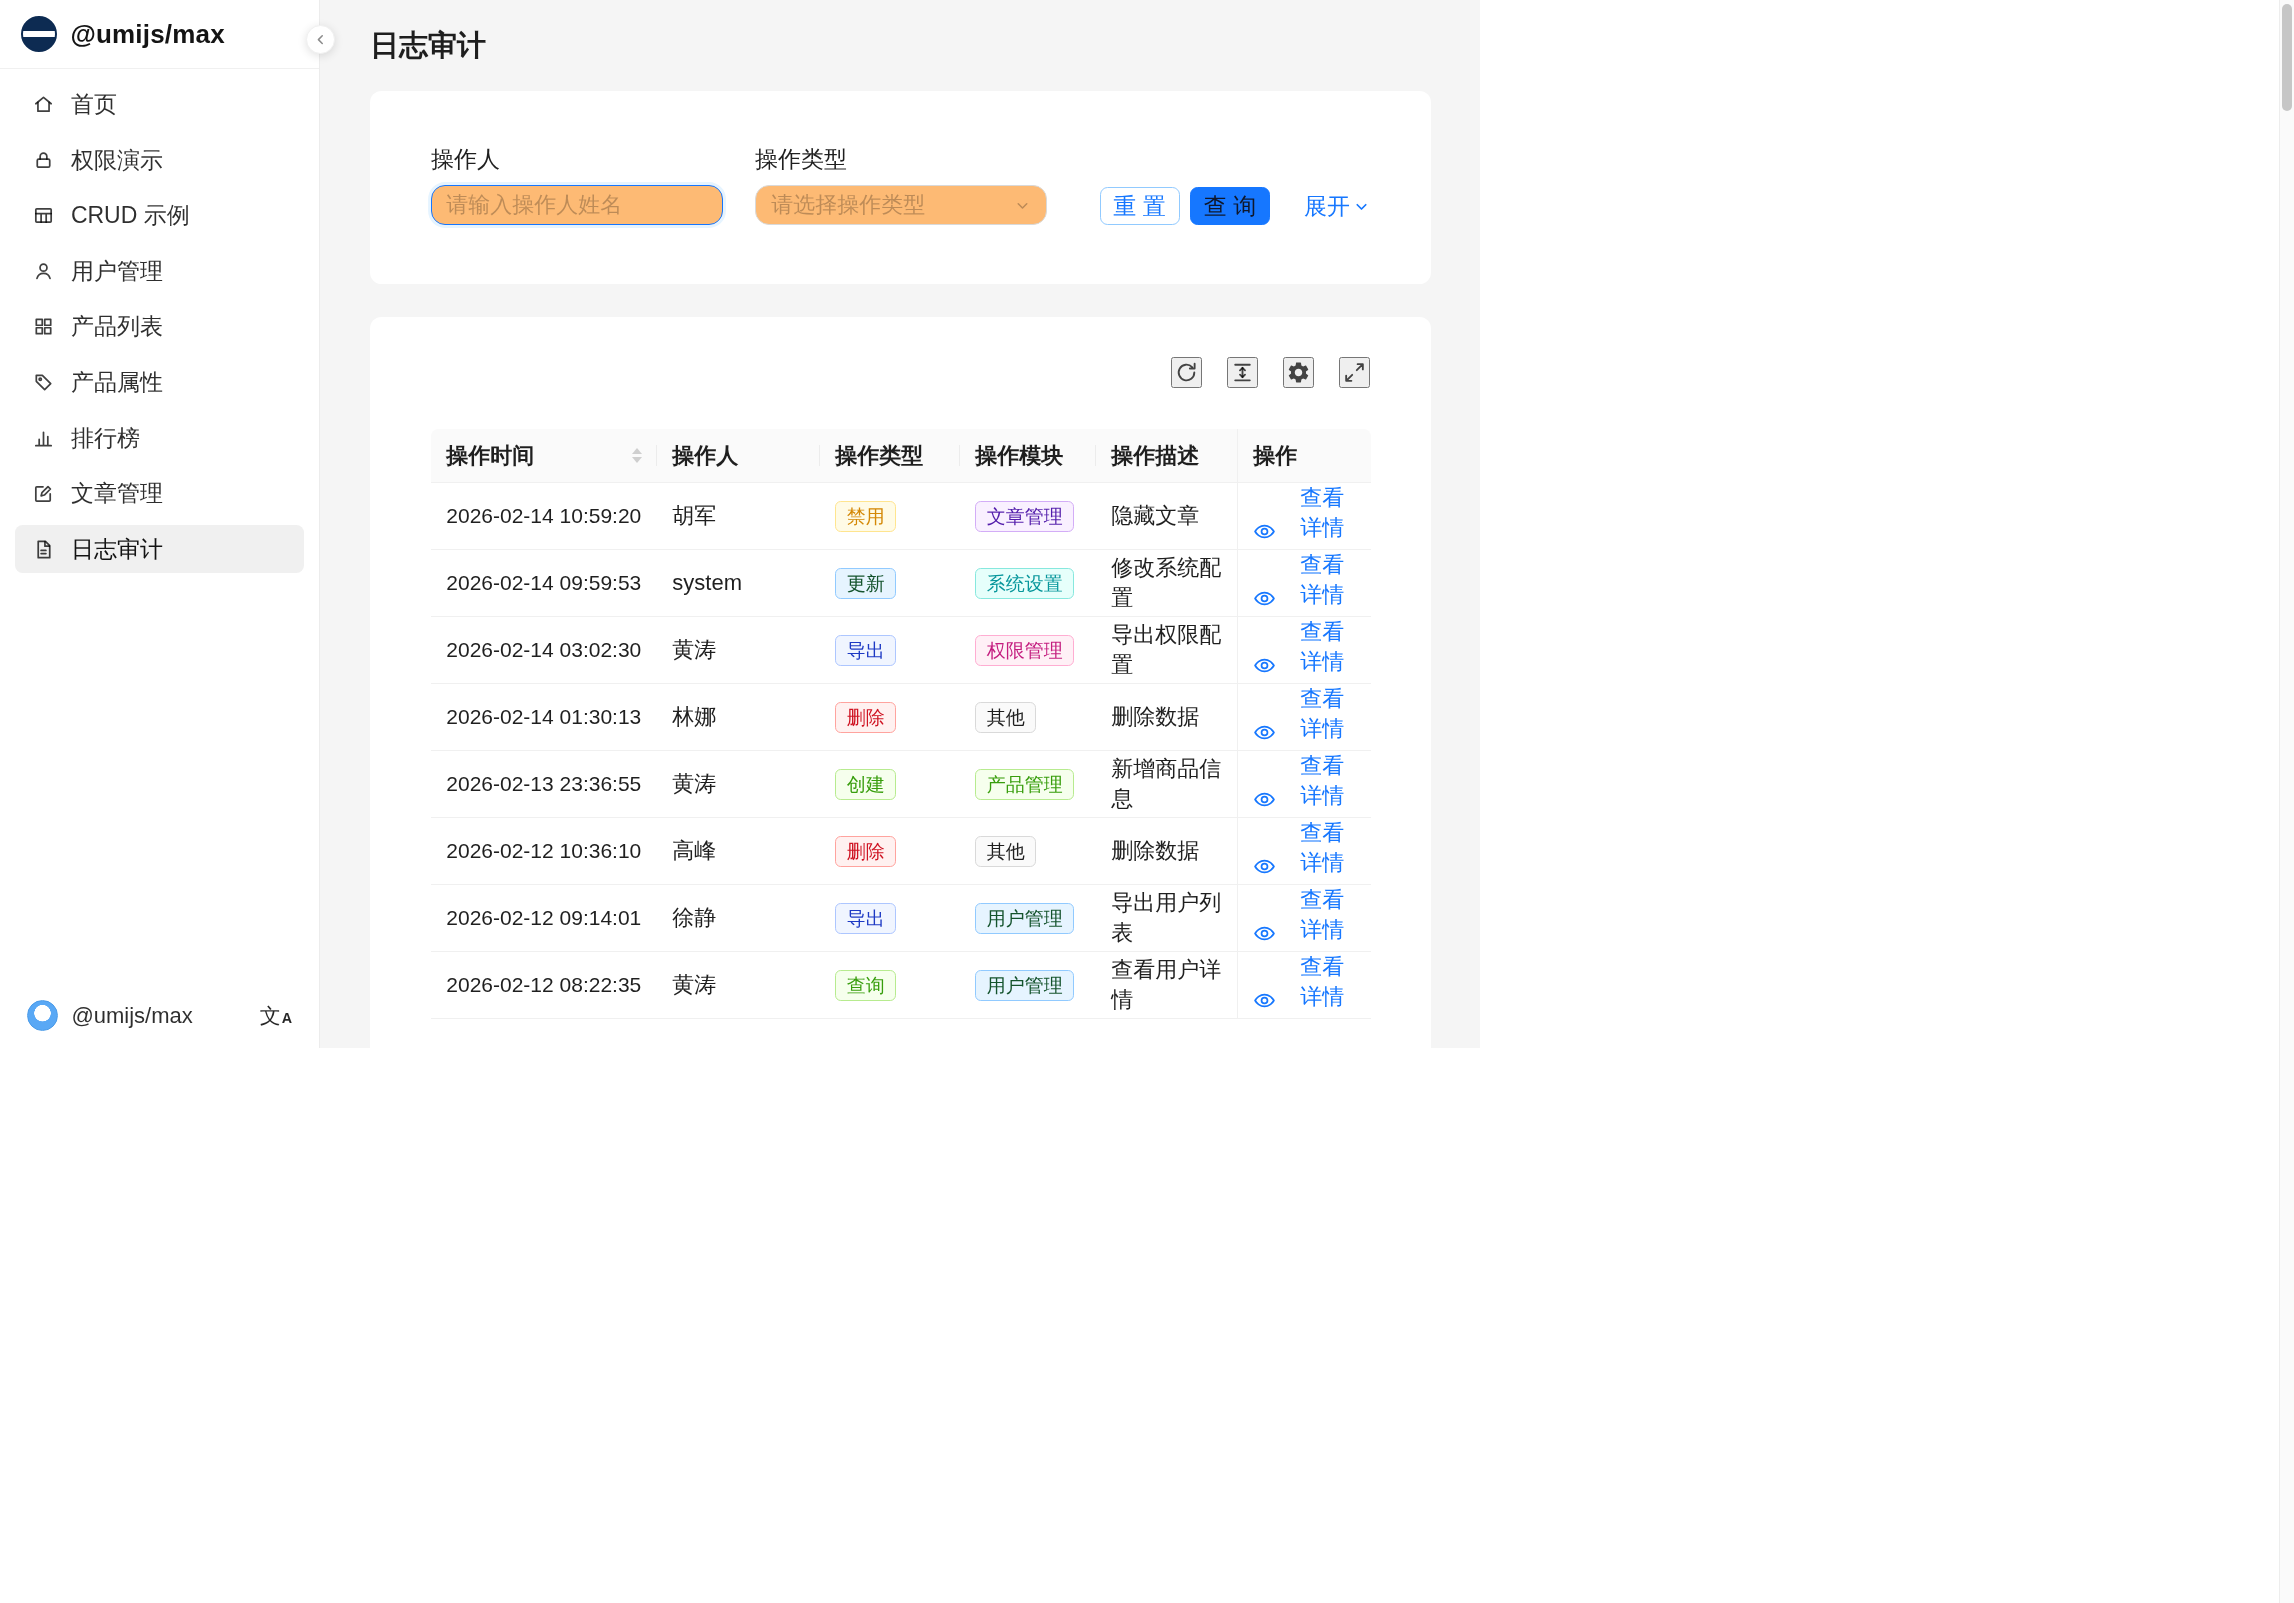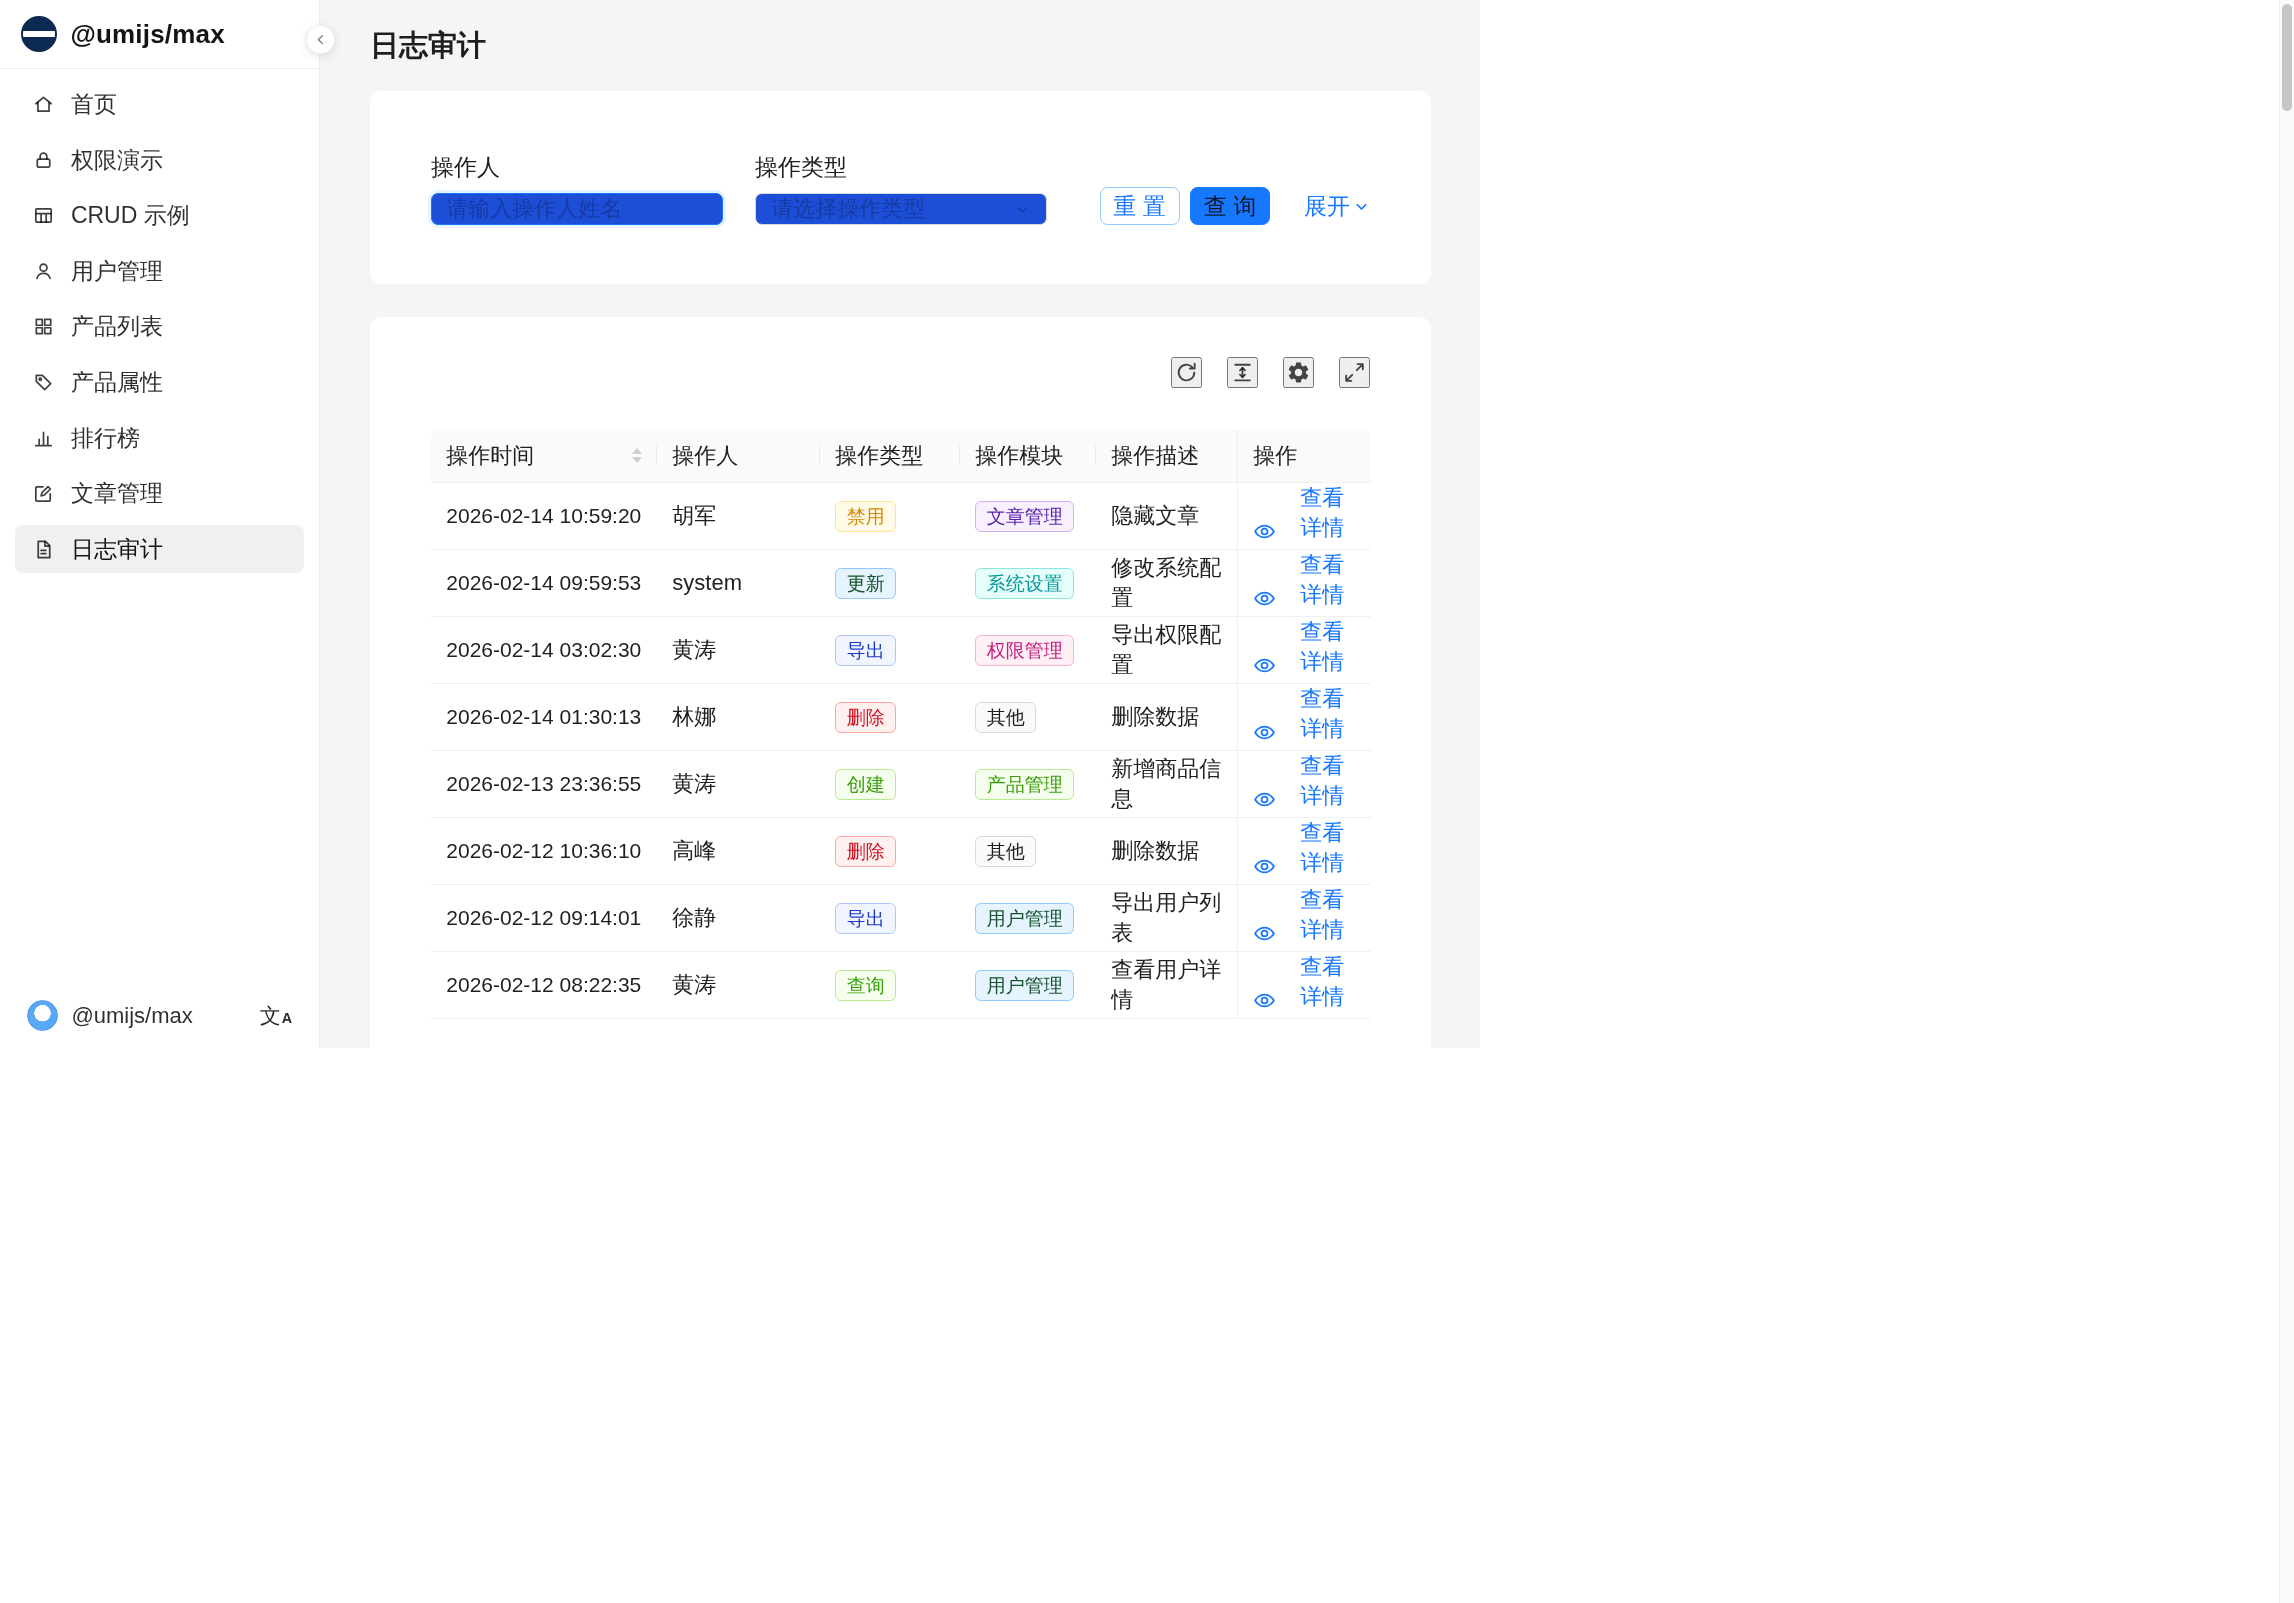--- a/index.html
+++ b/index.html
@@ -26,21 +26,21 @@
 
   
   .main{position:absolute;left:320px;top:0;width:1160px;height:1048px;background:#f5f5f5;overflow:hidden}
   .page-title{margin:27px 0 0 50px;font-size:29px;line-height:36px;font-weight:700;color:rgba(0,0,0,.88)}
   .card{background:#fff;border-radius:11.5px;width:1061px;margin-left:50px}
 
   
   .filter-card{margin-top:28px;height:193px;display:flex;align-items:flex-end;padding:0 61px 59px}
   .field{width:292px;margin-right:32px}
   .field-label{font-size:23px;line-height:31px;color:rgba(0,0,0,.88);margin-bottom:9.6px}
-  .control{width:100%;height:32px;border:1px solid #d9d9d9;border-radius:7px;background:#1d4ed8;display:flex;align-items:center;padding:0 15.3px;font-size:22px;color:rgba(0,0,0,.25)}
+  .control{width:100%;height:40px;border:1px solid #d9d9d9;border-radius:14px;background:#fdba74;display:flex;align-items:center;padding:0 15.3px;font-size:22px;color:rgba(0,0,0,.25)}
   input.control{outline:none;color:rgba(0,0,0,.88)}
   input.control::placeholder{color:rgba(0,0,0,.25)}
   input.control.focused{border:1.9px solid #1677ff;box-shadow:0 0 0 2.9px rgba(5,145,255,.10);padding:0 14.3px}
   .select{cursor:pointer}
   .select .chev{margin-left:auto;color:rgba(0,0,0,.25);display:flex}
   .select .chev svg{width:17px;height:17px}
   .actions{margin-left:auto;display:flex;align-items:center;height:38px}
   .btn{height:38px;border-radius:7.6px;font-size:23px;display:inline-flex;align-items:center;justify-content:center;cursor:pointer;white-space:nowrap}
   .btn-reset{width:80px;background:#fff;border:1px solid #91caff;color:#1677ff;margin-right:10.5px}
   .btn-primary{width:80px;background:#1677ff;border:1px solid #1677ff;color:#0f172a;margin-right:34px}
@@ -48,21 +48,21 @@
   .expand-link svg{width:17px;height:17px}
 
   
   .table-card{margin-top:33px;height:746px;padding:38px 61px 0}
   .toolbar{display:flex;justify-content:flex-end;align-items:center;gap:25px;height:34px;margin-bottom:40px}
   .tool-btn{width:31px;height:31px;display:flex;align-items:center;justify-content:center;color:rgba(0,0,0,.72);cursor:pointer}
   .tool-btn svg{width:25px;height:25px}
 
   table{border-collapse:separate;border-spacing:0;width:939px;table-layout:fixed}
   col.c1{width:226px}col.c2{width:163px}col.c3{width:140px}col.c4{width:136px}col.c5{width:141px}col.c6{width:134px}
-  thead th{background:#fafafa;height:54px;font-size:22px;font-weight:400;color:rgba(0,0,0,.88);text-align:left;padding:0 15.3px;position:relative;border-bottom:1px solid #f0f0f0}
+  thead th{background:#fafafa;height:54px;font-size:22px;font-weight:700;color:rgba(0,0,0,.88);text-align:left;padding:0 15.3px;position:relative;border-bottom:1px solid #f0f0f0}
   thead th:first-child{border-top-left-radius:7.6px}
   thead th:last-child{border-top-right-radius:7.6px}
   thead th:not(:last-child)::after{content:"";position:absolute;right:0;top:16.3px;width:1px;height:21px;background:#ececec}
   thead th:nth-child(5)::after{display:none}
   .th-flex{display:flex;align-items:center}
   .sorter{display:inline-flex;flex-direction:column;gap:2.9px;margin-left:auto;cursor:pointer}
   .caret-up{width:0;height:0;border-left:5.7px solid transparent;border-right:5.7px solid transparent;border-bottom:6.7px solid #cfcfcf}
   .caret-down{width:0;height:0;border-left:5.7px solid transparent;border-right:5.7px solid transparent;border-top:6.7px solid #cfcfcf}
   tbody td{height:61px;font-size:22px;color:rgba(0,0,0,.88);padding:0 15.3px;border-bottom:1px solid #f0f0f0;background:#fff}
   td.c-time{font-size:21px}

